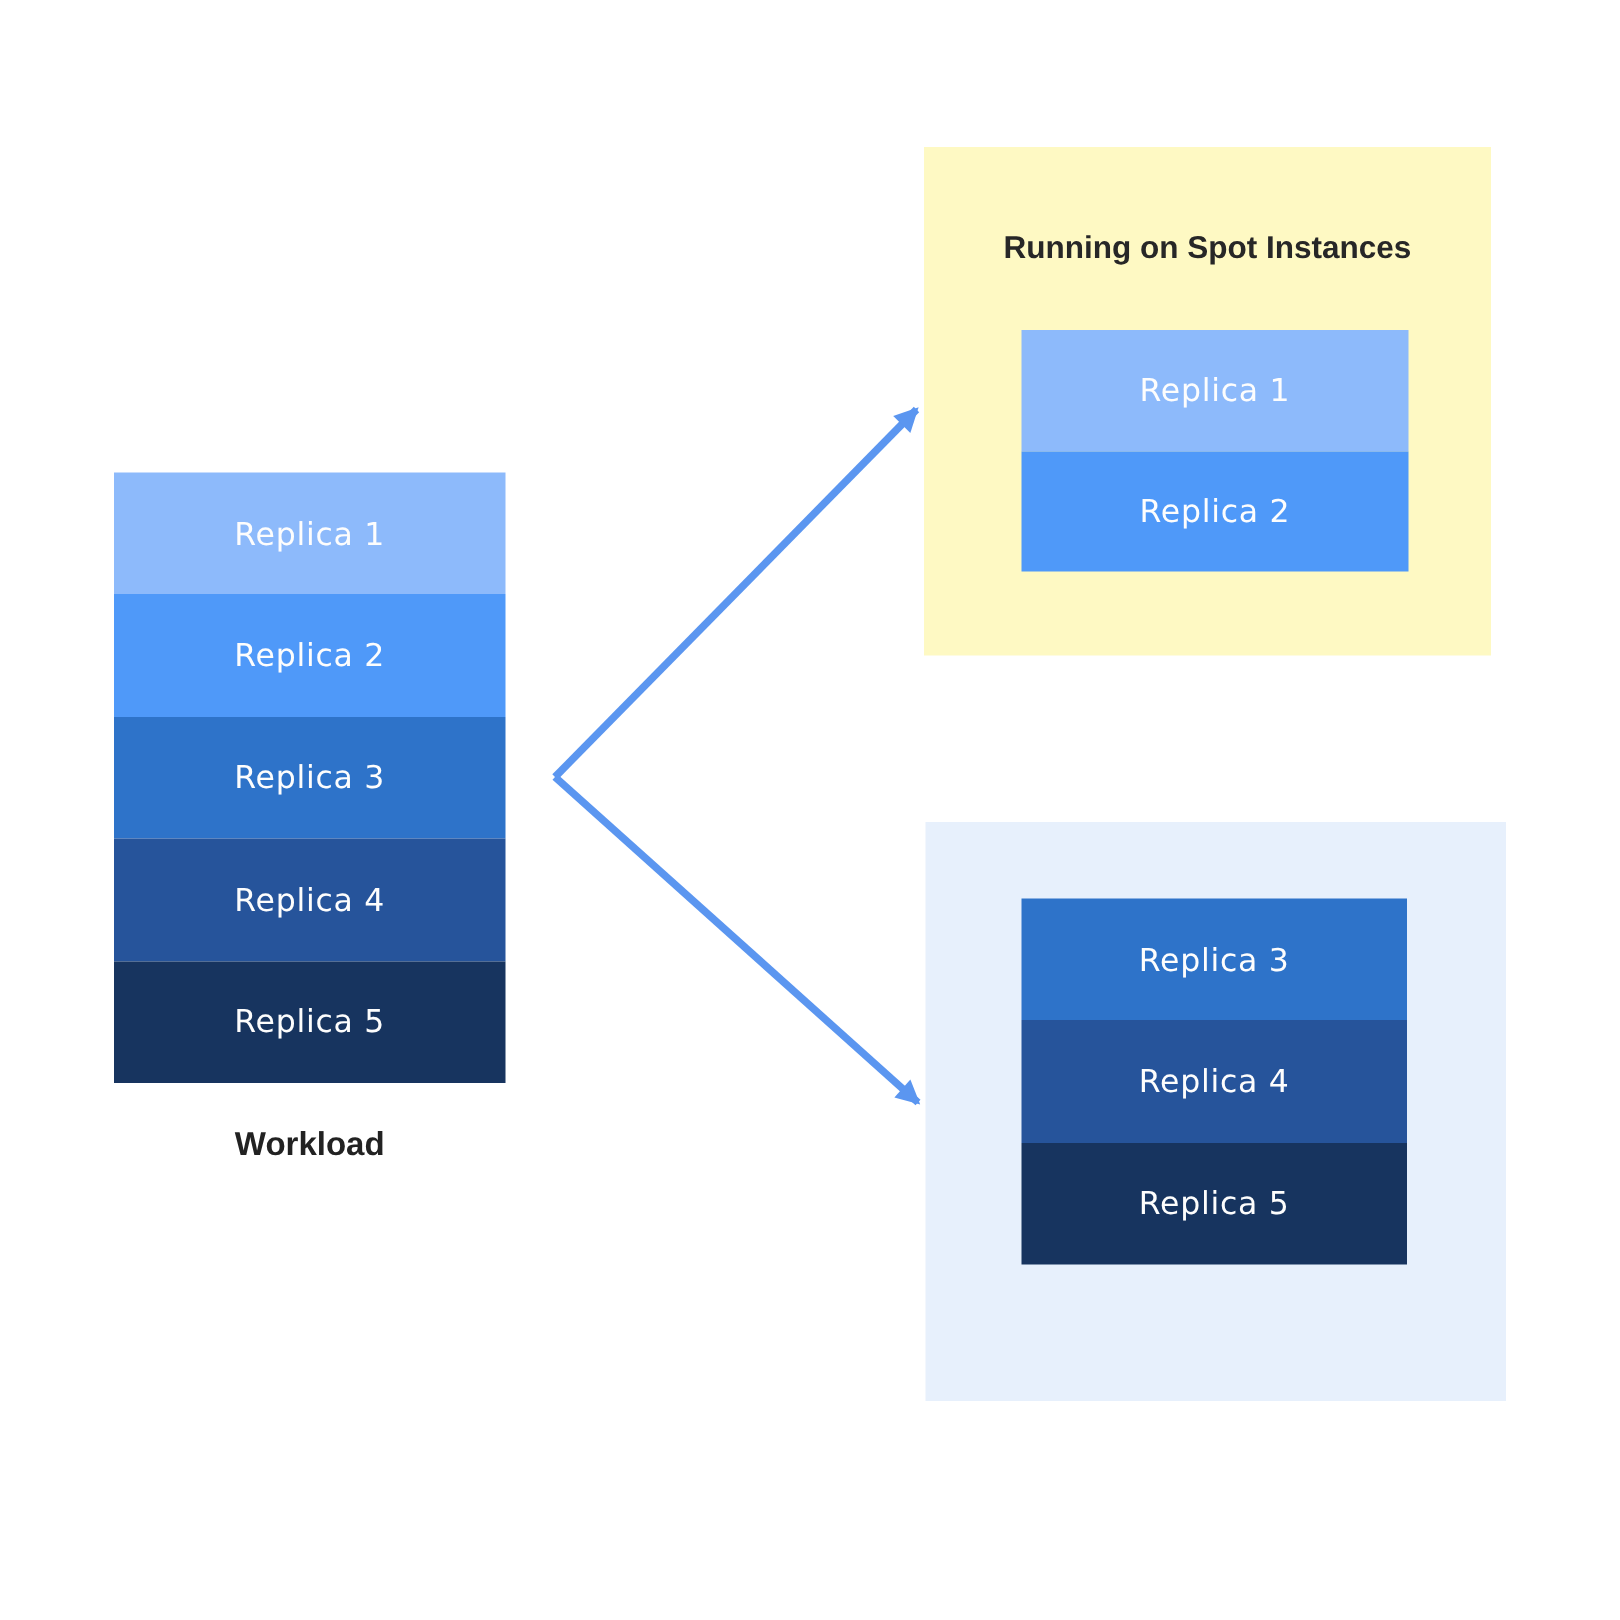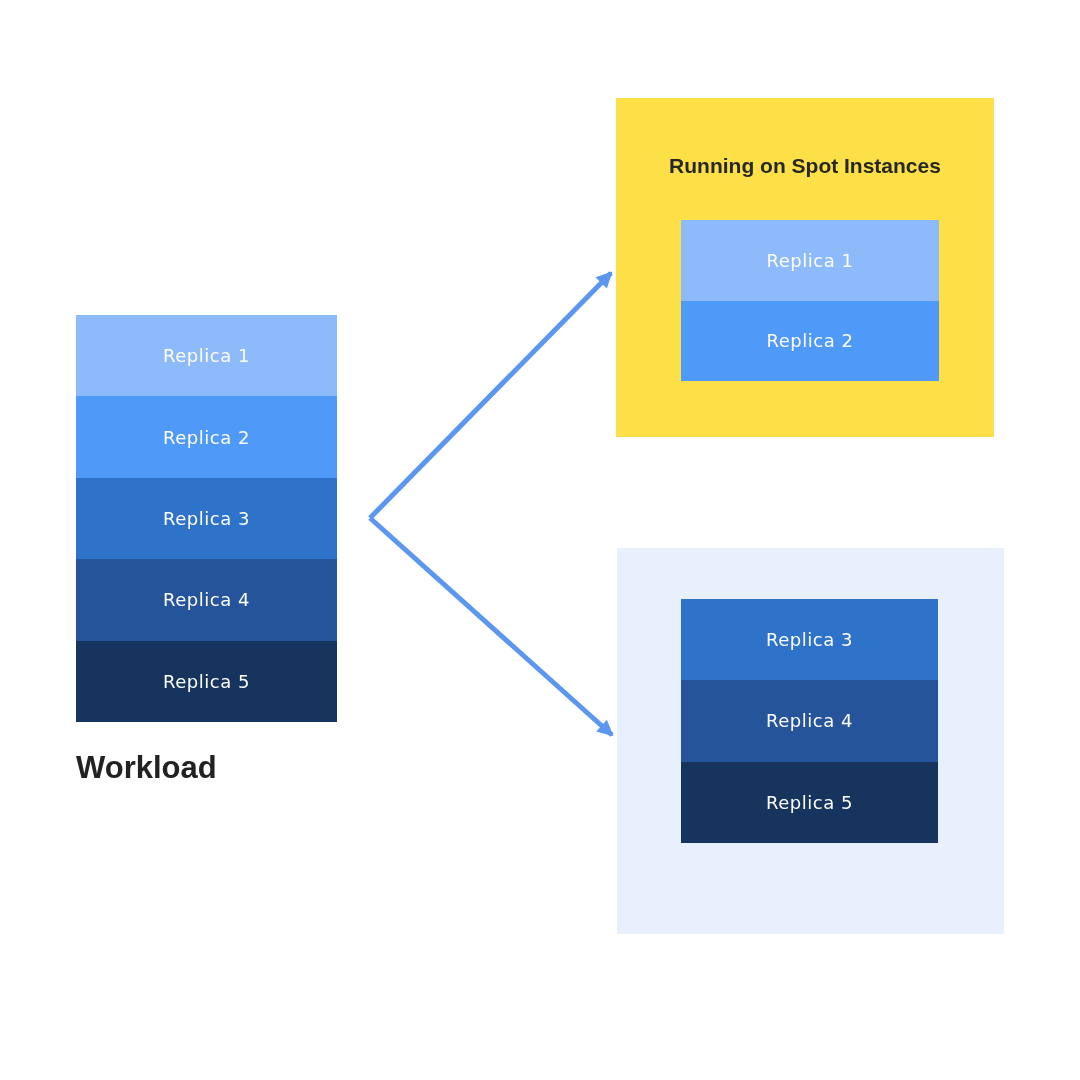--- a/index.html
+++ b/index.html
@@ -25,31 +25,32 @@
   }
   .band {
     width: 100%;
     display: flex;
     align-items: center;
     justify-content: center;
   }
   .workload-stack .band { height: 81.4px; }
   .band-label {
     font-family: "DejaVu Sans", sans-serif;
-    font-size: 18px;
+    font-size: 21px;
     font-weight: 400;
     color: #fdfdfd;
     letter-spacing: 0.5px;
   }
   .workload-caption {
     position: absolute;
     left: 76px;
     top: 750px;
     width: 261px;
-    font-size: 31px;
+    text-align: center;
+    font-size: 22px;
     font-weight: 700;
     color: #222222;
   }
 
   
   .group-box {
     position: absolute;
     background: #e7f0fc;
   }
   .group-box.spot {
@@ -126,21 +127,21 @@
   <svg class="arrows" width="1080" height="1080" viewBox="0 0 1080 1080" aria-hidden="true">
     <defs>
       <marker id="ah" markerWidth="20" markerHeight="20" refX="16" refY="10" orient="auto" markerUnits="userSpaceOnUse">
         <path d="M2,2 L18,10 L2,18 Z" fill="#5b96f0"></path>
       </marker>
     </defs>
     <line x1="370" y1="518" x2="611" y2="273" stroke-width="5" marker-end="url(#ah)" stroke="#5b96f0"></line>
     <line x1="370" y1="518" x2="612" y2="735" stroke-width="5" marker-end="url(#ah)" stroke="#5b96f0"></line>
   </svg>
 
-  <div class="group-box spot" style="background-color: #fde047;">
+  <div class="group-box spot" style="background-color: #fef9c3;">
     <div class="group-title">Running on Spot Instances</div>
     <div class="group-stack">
       <div class="band" style="background-color: rgb(141, 186, 251);">
         <span class="band-label">Replica 1</span>
       </div>
       <div class="band" style="background-color: rgb(79, 153, 249);">
         <span class="band-label">Replica 2</span>
       </div>
     </div>
   </div>

